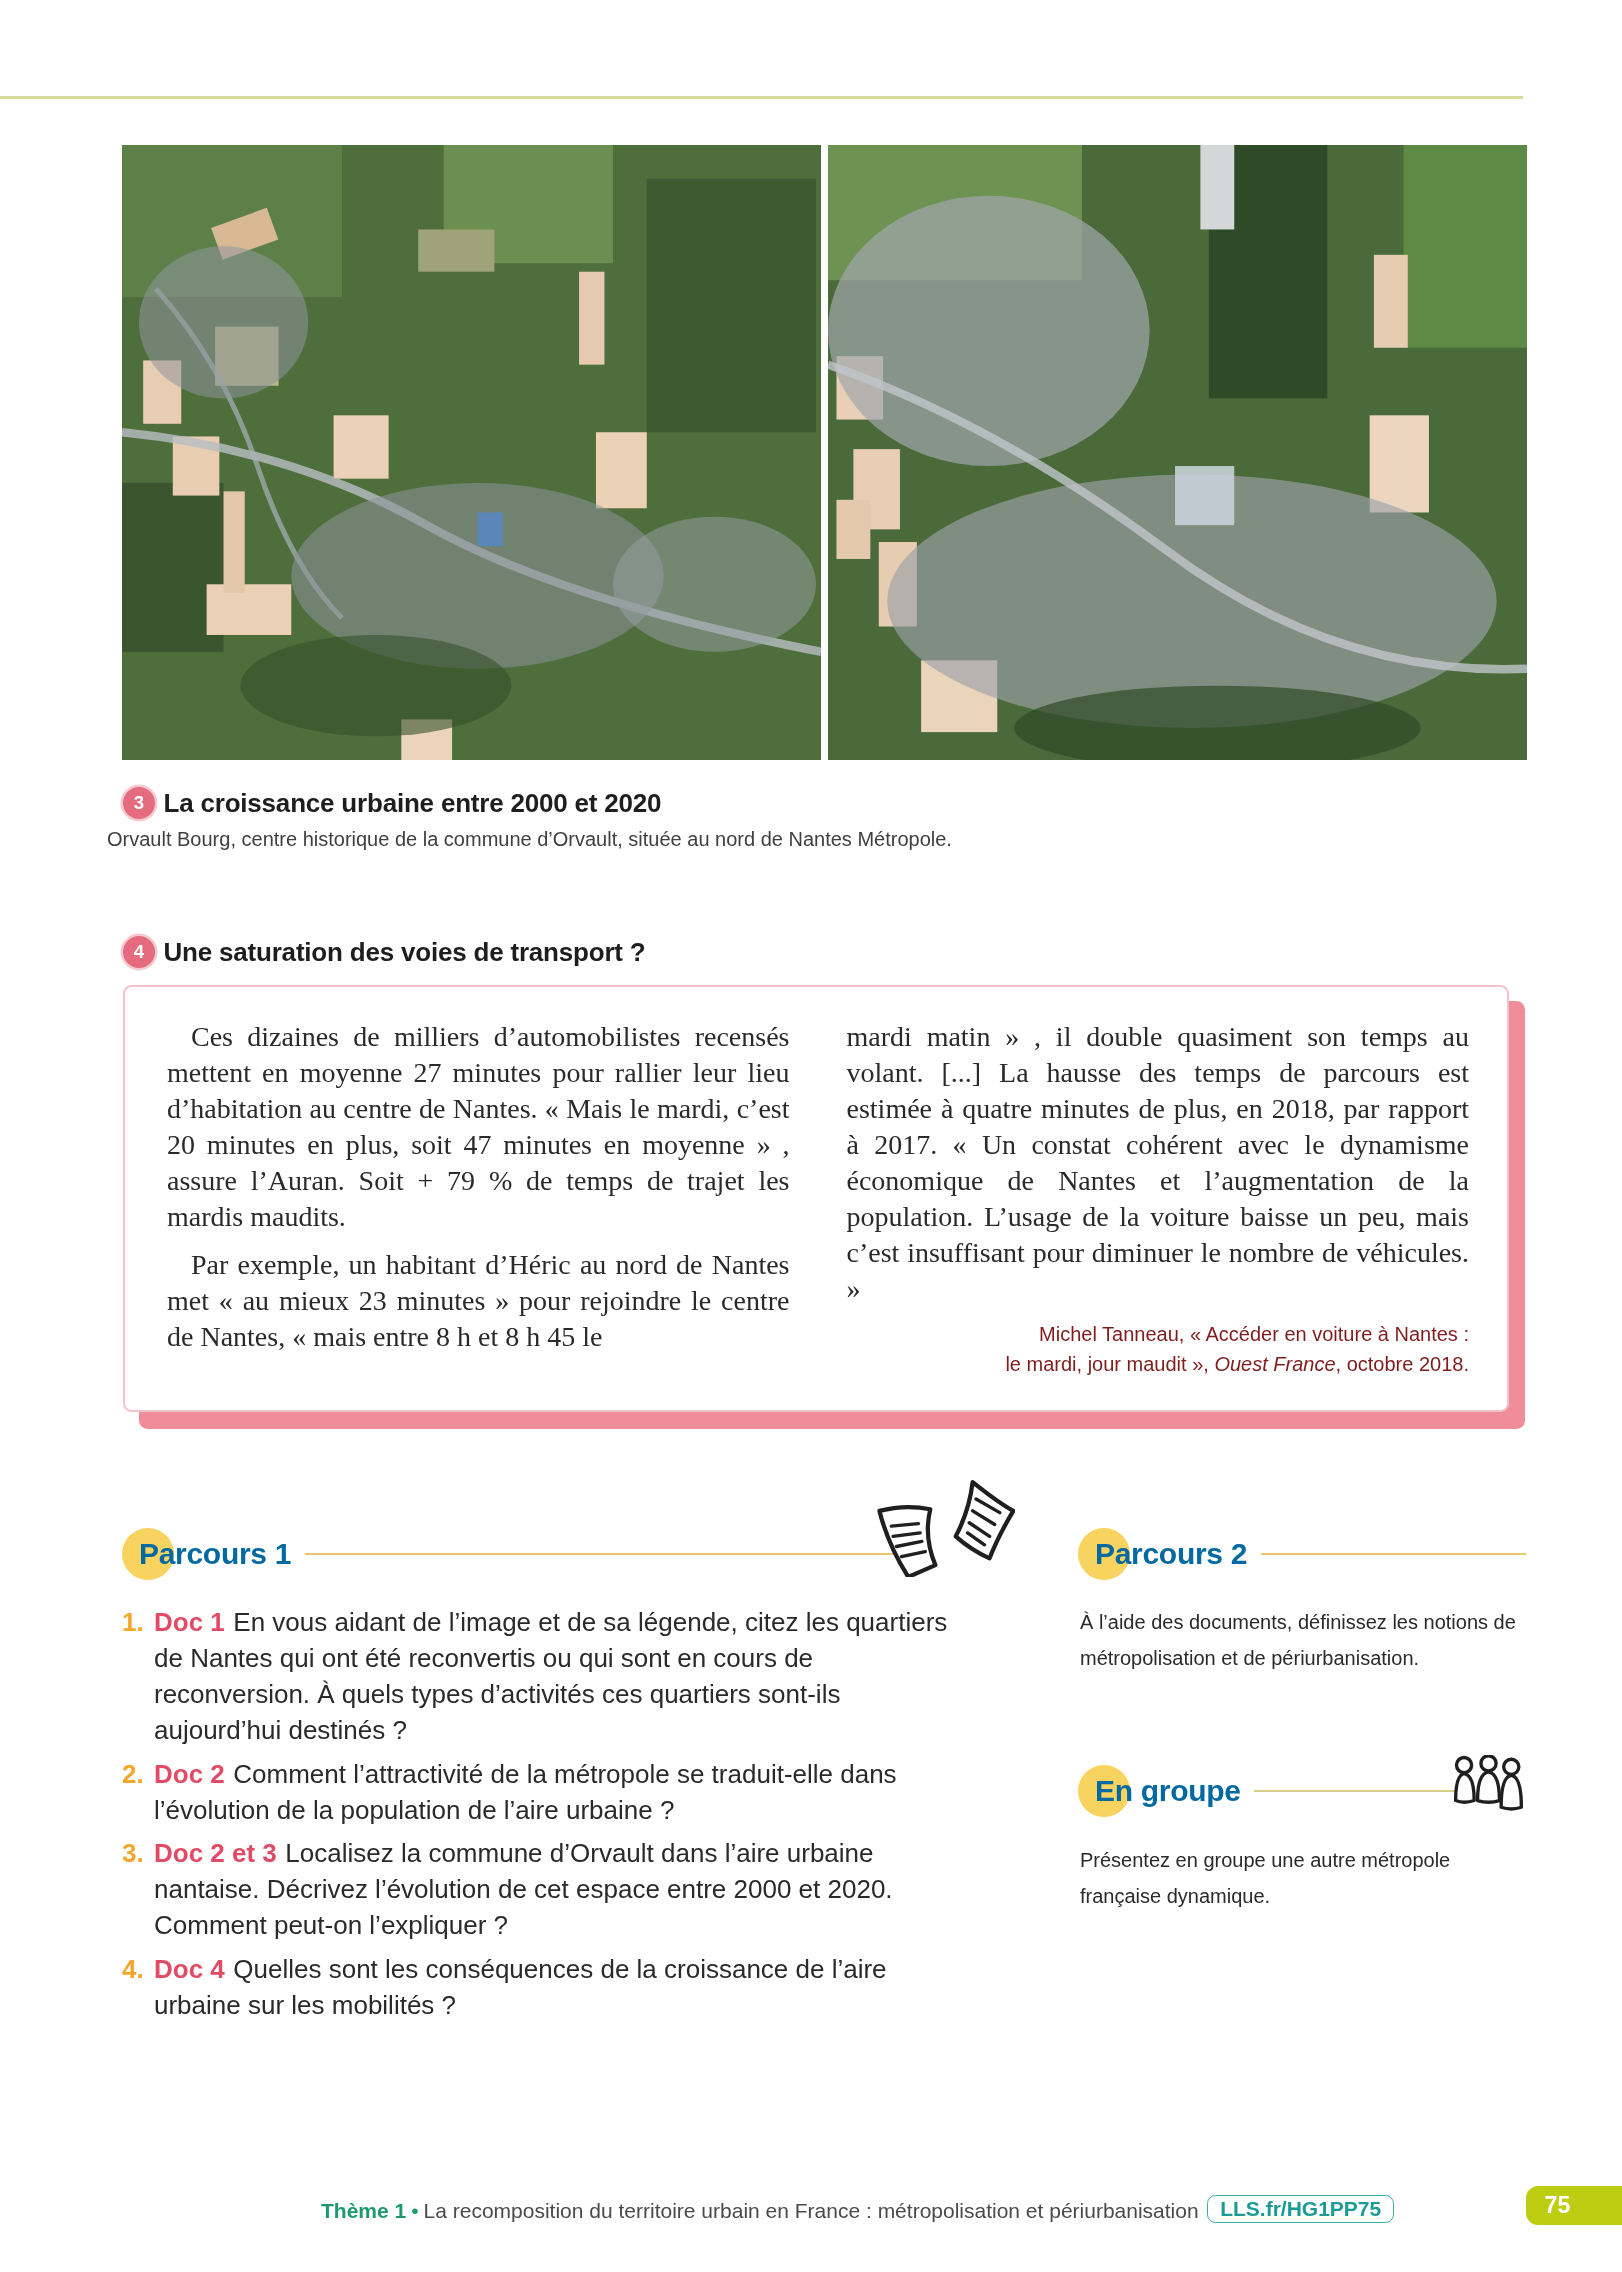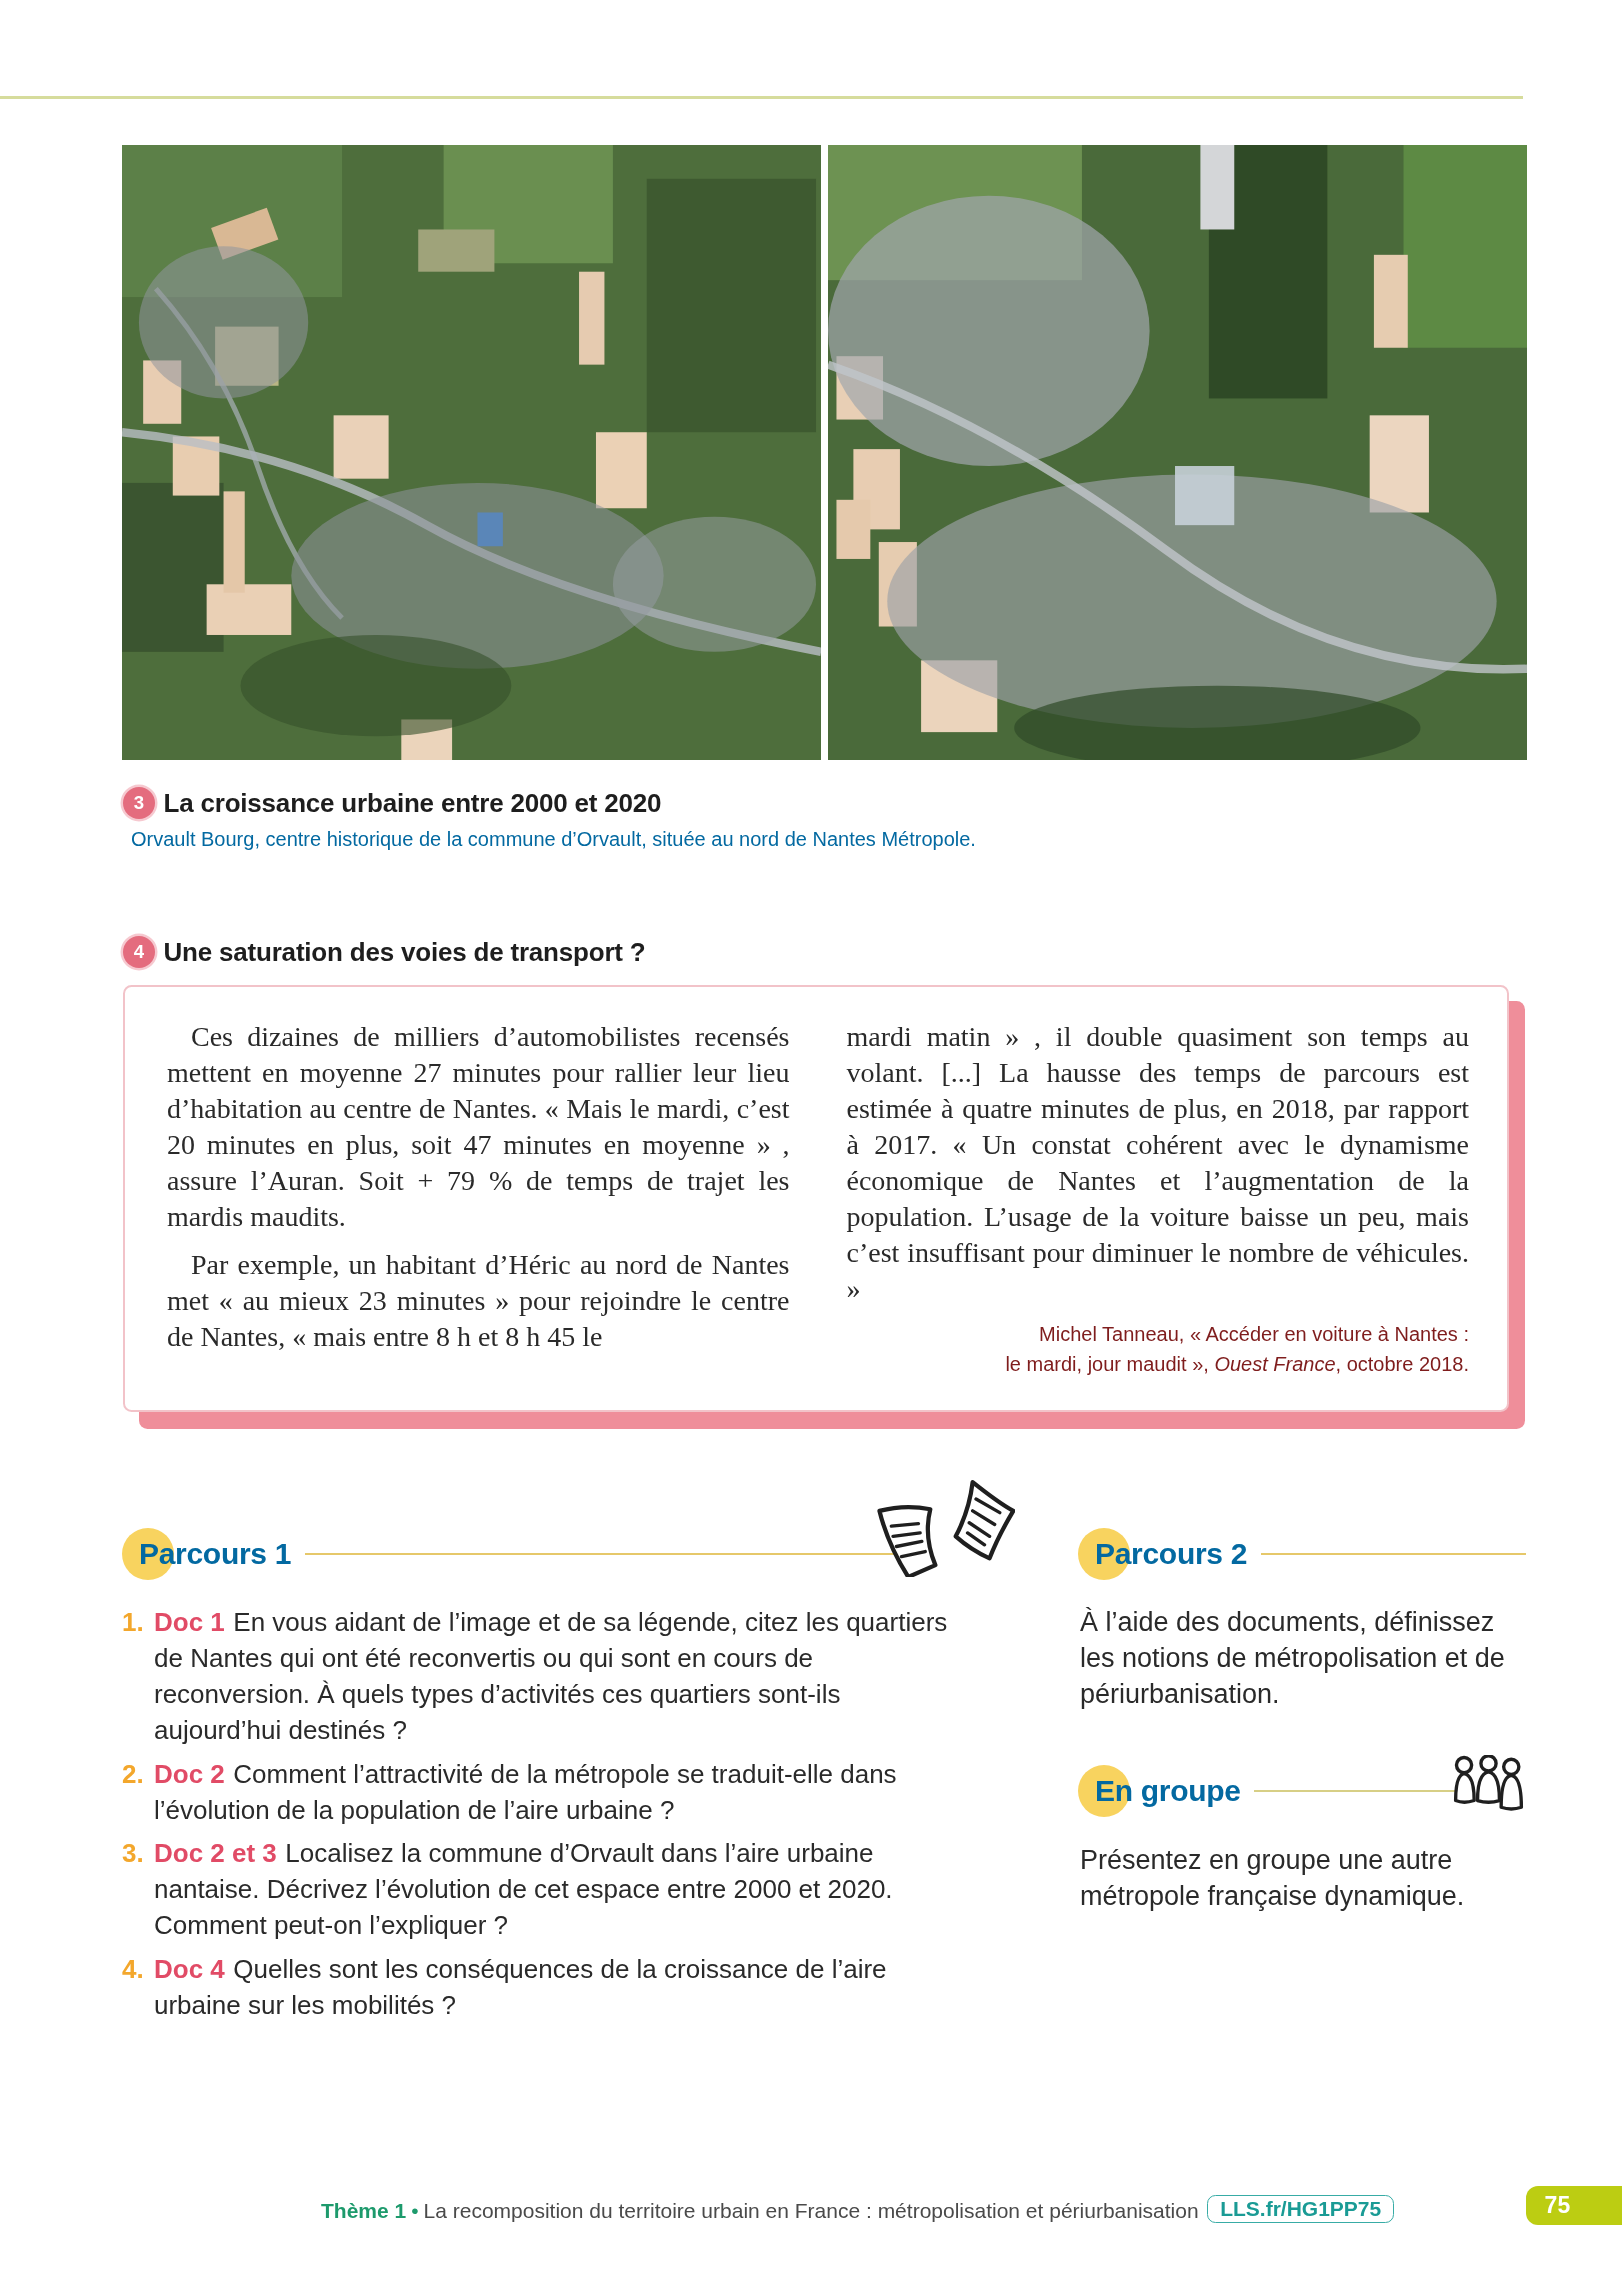--- a/index.html
+++ b/index.html
@@ -11,21 +11,21 @@
   
   .photos { position: absolute; left: 122px; top: 145px; width: 1405px; height: 615px; display: flex; gap: 6.8px; }
   .photo { position: relative; flex: 1; height: 100%; overflow: hidden; background: #4b6b3a; }
   .photo svg { width: 100%; height: 100%; display: block; }
 
   
   .doc-head { position: absolute; left: 123px; display: flex; align-items: center; gap: 8.5px; }
   .doc-num { width: 32px; height: 32px; border-radius: 50%; background: #e46c7e; box-shadow: 0 0 0 2.5px #f6c9d0;
              color: #fff; font-weight: 700; font-size: 18.6px; display: flex; align-items: center; justify-content: center; }
   .doc-title { font-size: 26px; font-weight: 700; color: #1e1e1e; letter-spacing: -0.2px; }
-  .caption { position: absolute; left: 131px; top: 828px; font-size: 20px; color: #0369a1; }
+  .caption { position: absolute; left: 107px; top: 828px; font-size: 20px; color: #404040; }
 
   
   .card-shadow { position: absolute; left: 139px; top: 1001px; width: 1386px; height: 428px; background: #ef8e9a; border-radius: 8.5px; }
   .card { position: absolute; left: 123px; top: 985px; width: 1386px; height: 427px; background: #fff;
           border: 2.5px solid #f2c3c9; border-radius: 8.5px; }
   .card-cols { position: absolute; left: 42px; top: 32px; width: 1302px; display: flex; gap: 57px; }
   .card-col { flex: 1; font-family: "Liberation Serif", "DejaVu Serif", serif; font-size: 28px; line-height: 36px;
               color: #2a2a2a; text-align: justify; hyphens: auto; }
   .card-col p { text-indent: 24px; }
   .card-col p + p { margin-top: 12px; }
@@ -40,21 +40,21 @@
   .pill .blob { position: absolute; left: 0; top: 0; width: 52px; height: 52px; border-radius: 50%; background: #f8d35f; }
   .pill .label { position: relative; font-size: 30px; font-weight: 700; color: #0369a1; padding-left: 17px; letter-spacing: -0.3px; }
   .rule { height: 2.5px; background: #e6c86a; margin-left: 13.5px; }
   .rule.thin { height: 1.7px; background: #d7cf86; }
 
   .questions { position: absolute; left: 122px; top: 1604px; width: 828px; }
   .q { position: relative; padding-left: 32px; font-size: 26px; line-height: 36px; color: #2a2a2a; margin-bottom: 7.6px; }
   .q .num { position: absolute; left: 0; top: 0; color: #f3a72c; font-weight: 700; }
   .q .ref { color: #e14b66; font-weight: 700; margin-right: 8.5px; }
 
-  .right-text { position: absolute; left: 1080px; width: 439px; font-size: 27px; line-height: 36px; color: #2a2a2a; }
+  .right-text { position: absolute; left: 1080px; width: 439px; font-size: 20px; line-height: 36px; color: #2a2a2a; }
 
   .icon-papers { position: absolute; left: 871px; top: 1477px; width: 144px; height: 100px; }
   .icon-group { position: absolute; left: 1452px; top: 1755px; width: 73px; height: 59px; }
 
   
   .footer { position: absolute; left: 321px; top: 2189px; height: 34px; display: flex; align-items: flex-end; font-size: 21px; color: #4a4a4a; }
   .footer .theme { color: #1d9a6c; font-weight: 700; }
   .footer .dot { margin: 0 5px; color: #1d9a6c; }
   .footer .link { margin-left: 8.5px; border: 1.7px solid #38aca6; border-radius: 8.5px; padding: 1px 12px; color: #1a9b95; font-weight: 700; font-size: 21px; }
   .page-tab { position: absolute; left: 1526px; top: 2186px; width: 96px; height: 39px; background: #bccd12; border-radius: 12px 0 0 12px;

